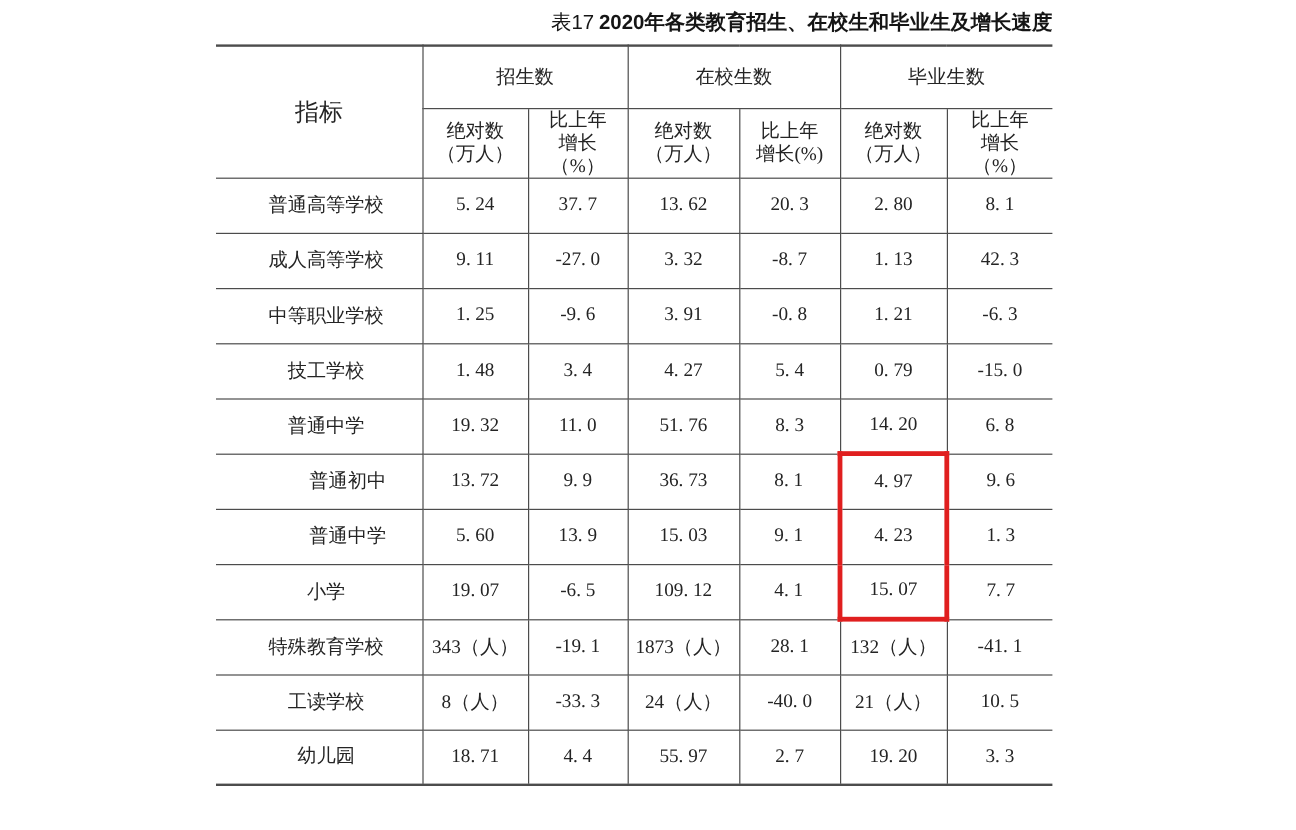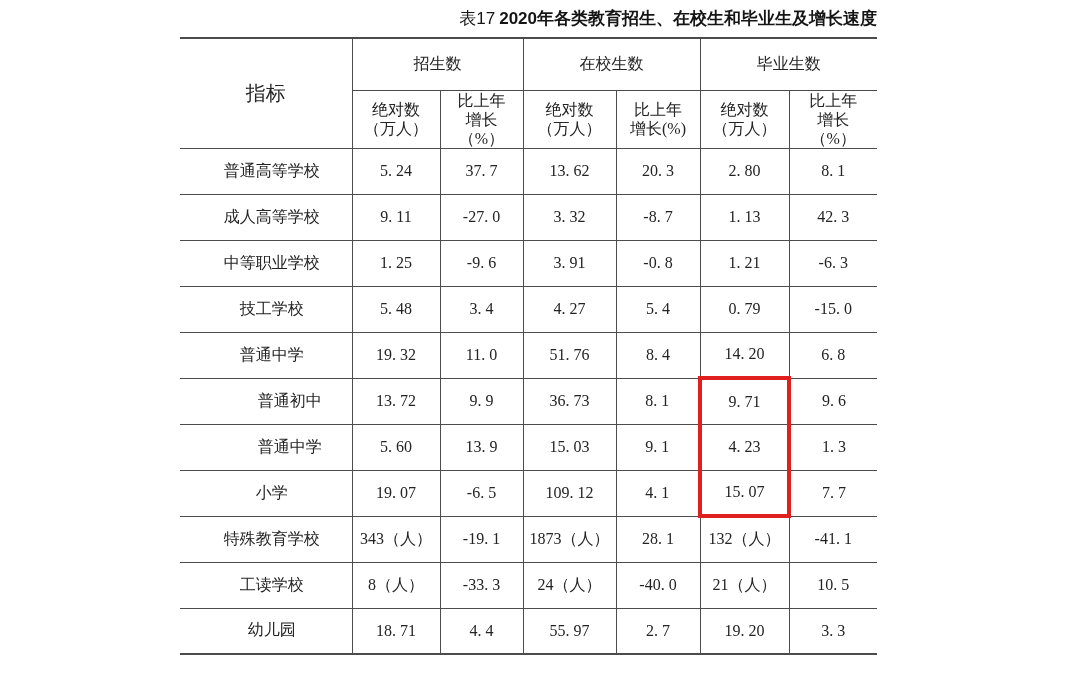--- a/index.html
+++ b/index.html
@@ -103,43 +103,43 @@
           <td class="label">中等职业学校</td>
           <td>1. 25</td>
           <td>-9. 6</td>
           <td>3. 91</td>
           <td>-0. 8</td>
           <td>1. 21</td>
           <td>-6. 3</td>
         </tr>
         <tr>
           <td class="label">技工学校</td>
-          <td>5. 48</td>
+          <td>1. 48</td>
           <td>3. 4</td>
           <td>4. 27</td>
           <td>5. 4</td>
           <td>0. 79</td>
           <td>-15. 0</td>
         </tr>
         <tr>
           <td class="label">普通中学</td>
           <td>19. 32</td>
           <td>11. 0</td>
           <td>51. 76</td>
-          <td>8. 4</td>
+          <td>8. 3</td>
           <td>14. 20</td>
           <td>6. 8</td>
         </tr>
         <tr>
           <td class="label indent">普通初中</td>
           <td>13. 72</td>
           <td>9. 9</td>
           <td>36. 73</td>
           <td>8. 1</td>
-          <td class="hl hl-top">9. 71</td>
+          <td class="hl hl-top">4. 97</td>
           <td>9. 6</td>
         </tr>
         <tr>
           <td class="label indent">普通中学</td>
           <td>5. 60</td>
           <td>13. 9</td>
           <td>15. 03</td>
           <td>9. 1</td>
           <td class="hl">4. 23</td>
           <td>1. 3</td>

